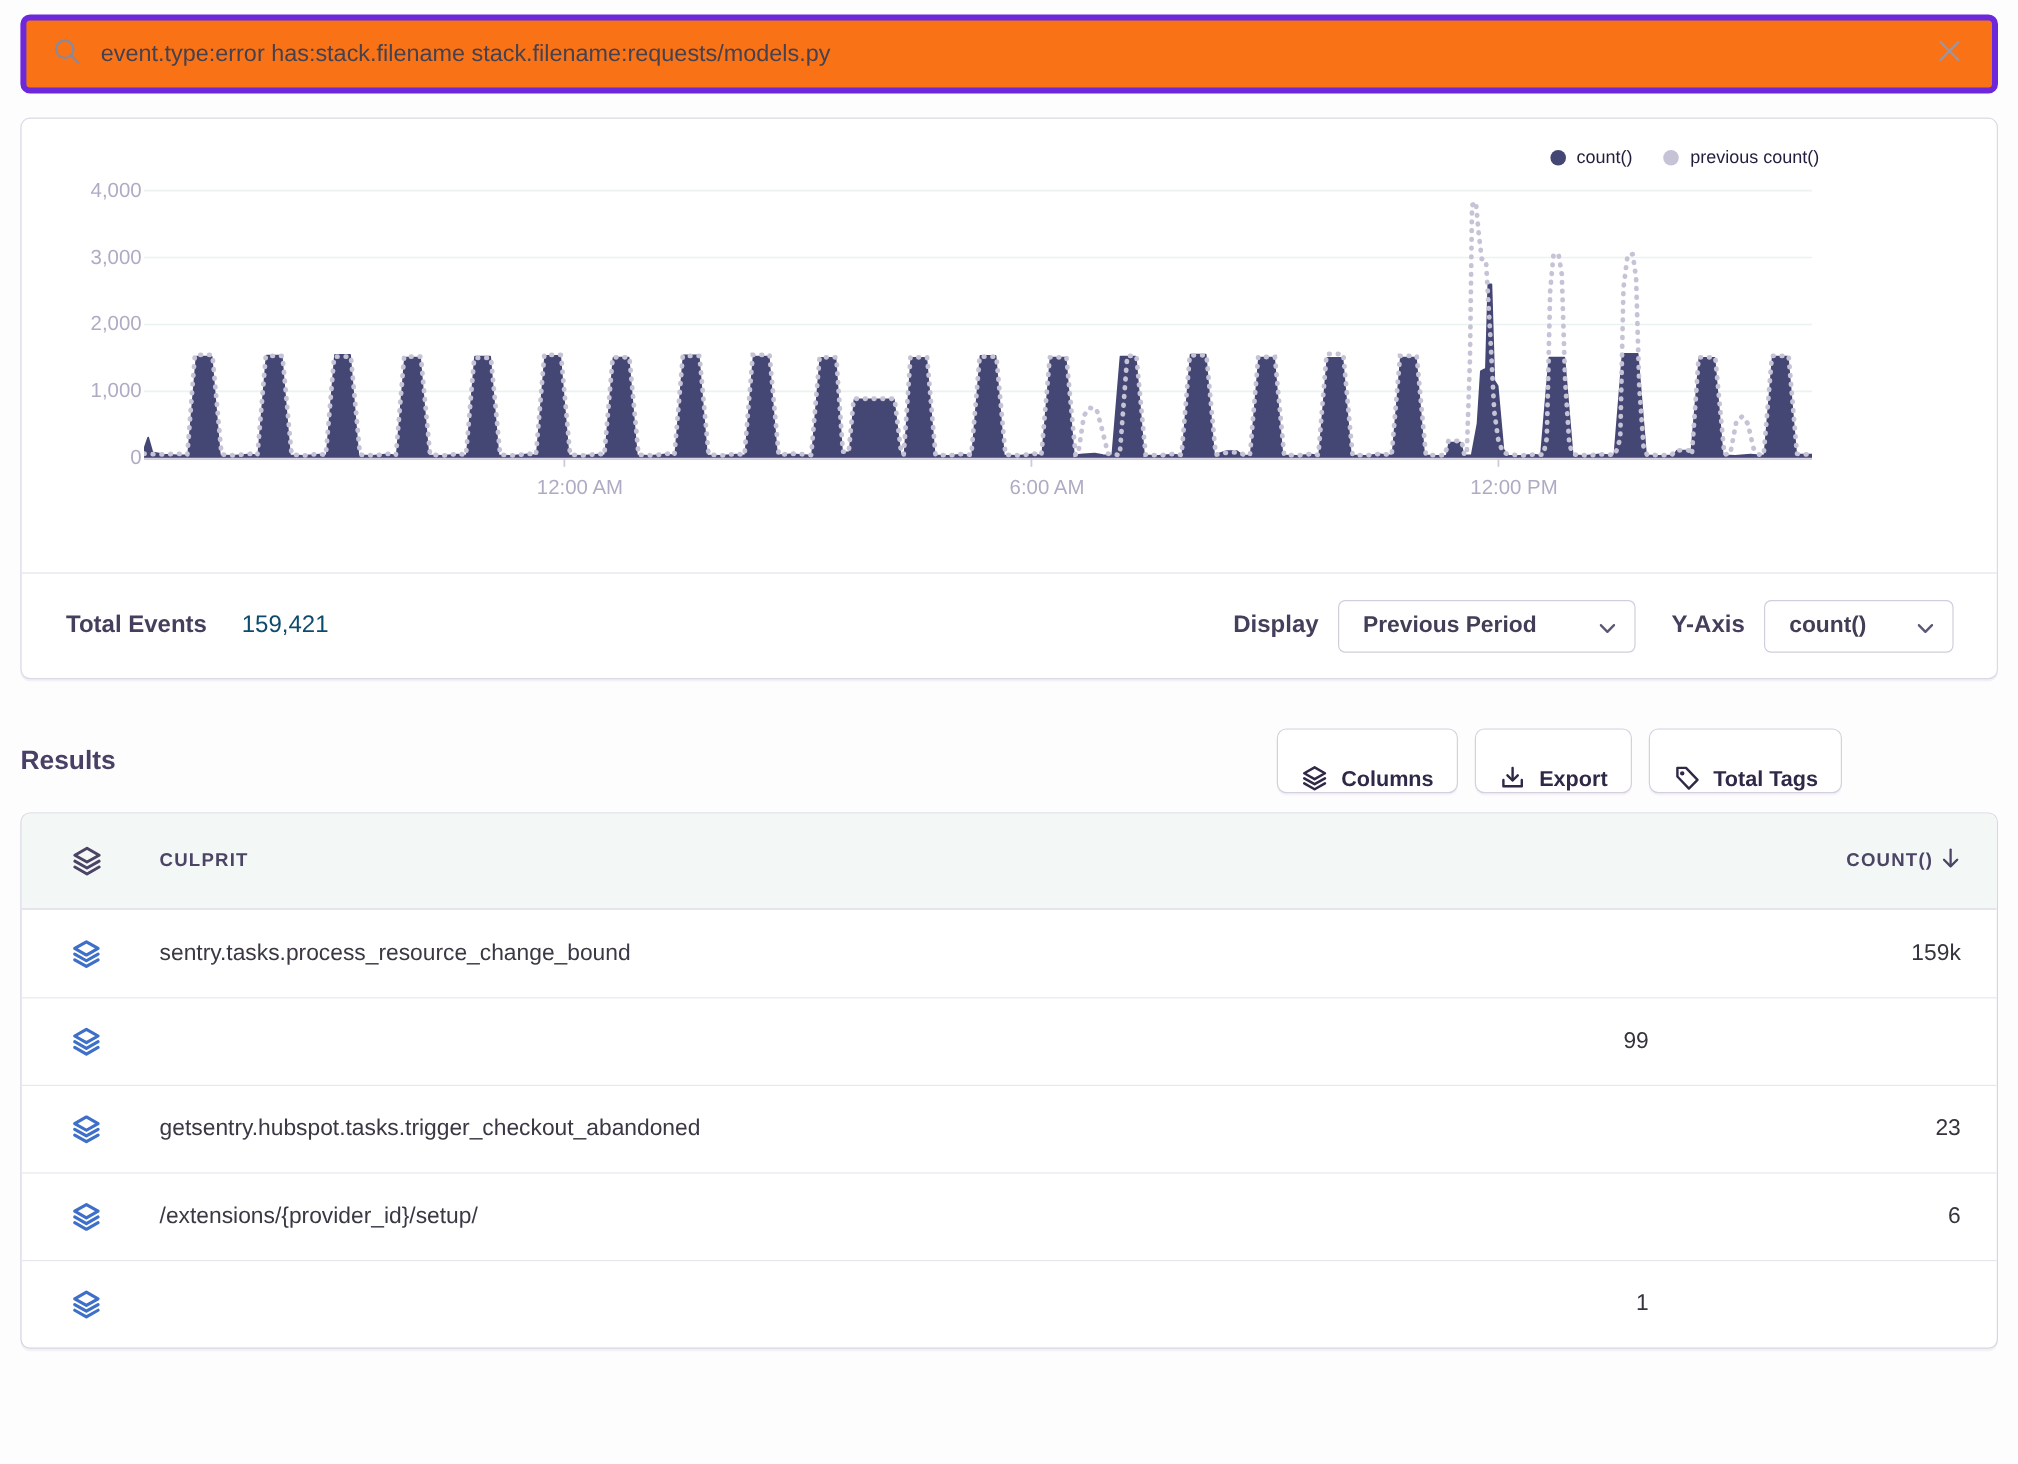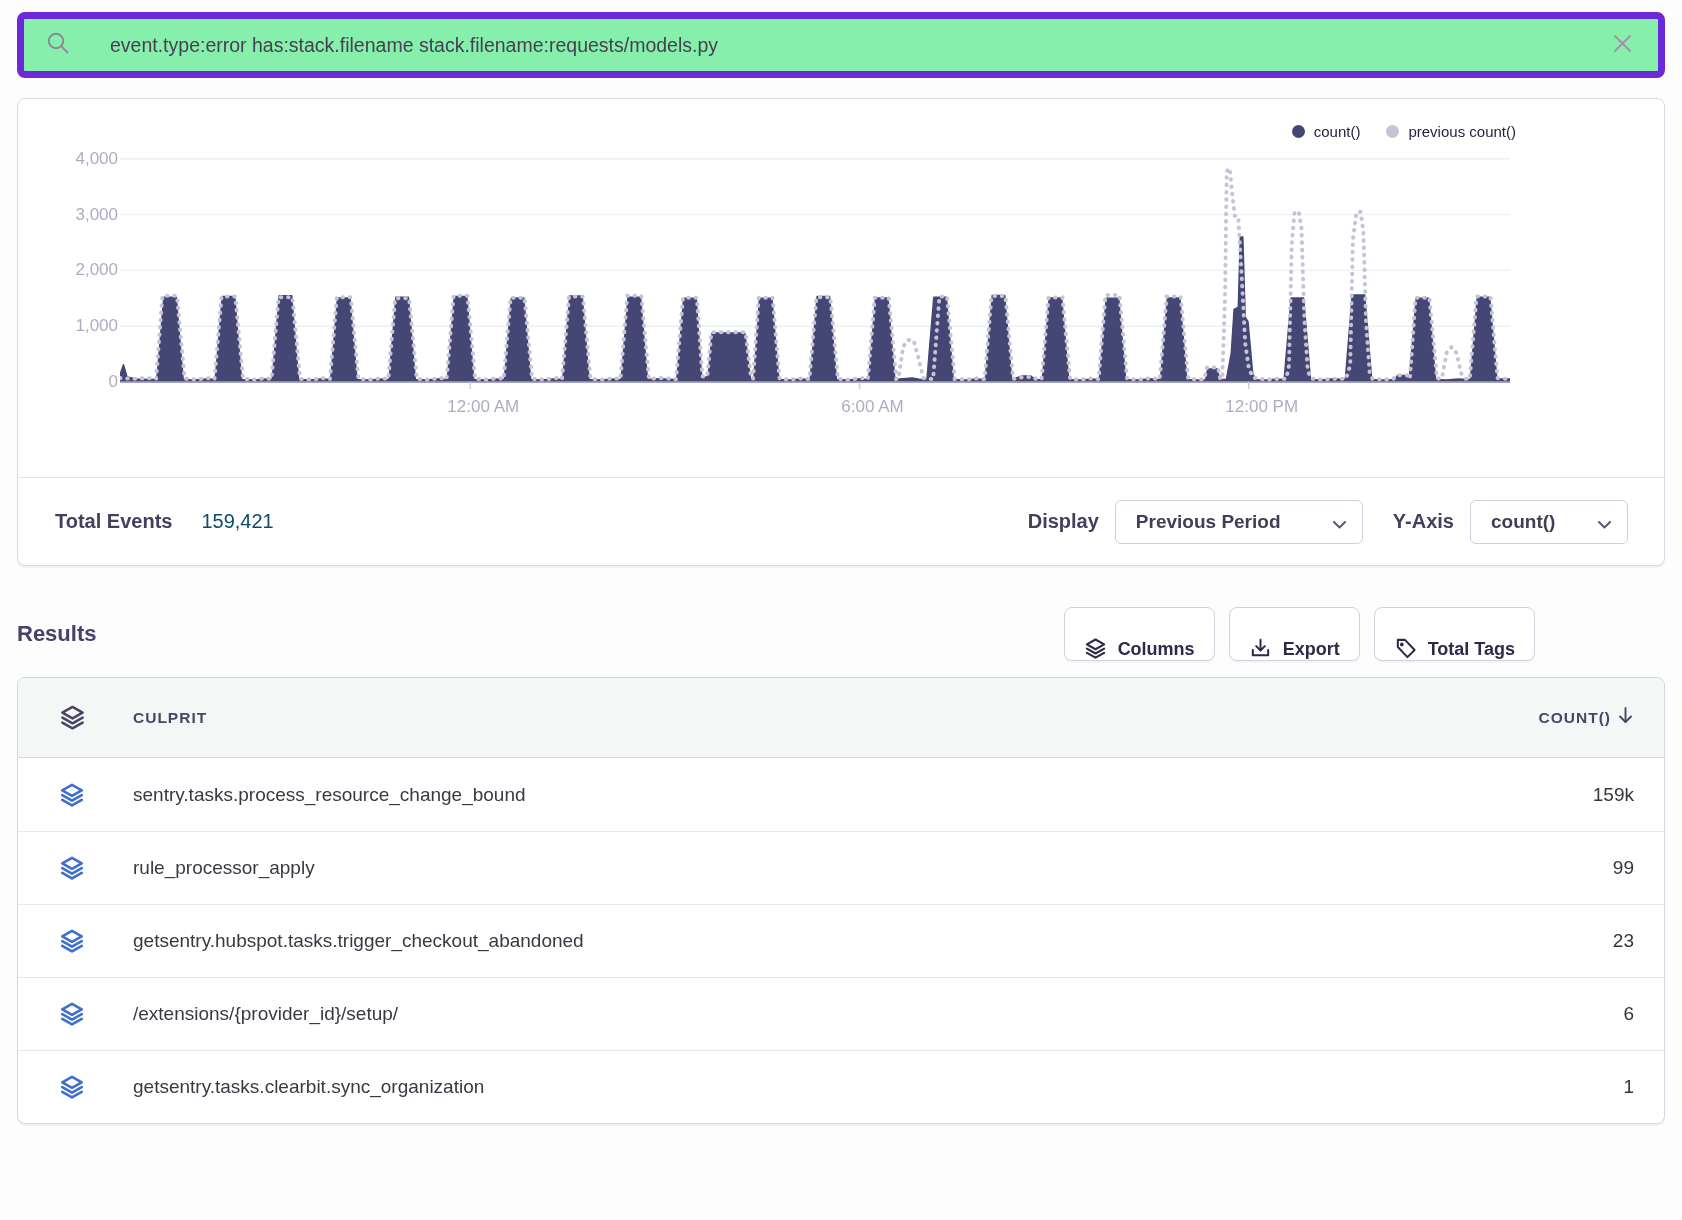--- a/index.html
+++ b/index.html
@@ -7,27 +7,26 @@
     font-family: "Liberation Sans", "DejaVu Sans", sans-serif;
     background: #fdfdfe;
     color: #2f2847;
   }
   .page { width: 1682px; height: 1220px; overflow: hidden; position: relative; }
 
   
   .search-bar {
     margin: 12px 17px 0 17px;
     height: 66px;
-    background: #86efac;
-    border: 7px solid #6d28d9;
+    background: #f97316;
+    border: 5px solid #6d28d9;
     border-radius: 8px;
     display: flex;
     align-items: center;
     padding: 0 24px 0 22px;
-    gap: 24px;
   }
   .search-bar .magnifier { flex: 0 0 auto; color: #8d8898; }
   .search-text {
     margin-left: 16px;
     font-size: 19.5px;
     color: #46414f;
     flex: 1 1 auto;
     white-space: nowrap;
     overflow: hidden;
   }
@@ -334,21 +333,20 @@
           <span class="count-cell">159k</span>
         </div>
         <div class="trow">
           <span class="icon-cell stack-icon-blue">
             <svg width="26" height="26" viewBox="0 0 24 24" fill="none" stroke="currentColor" stroke-width="2.4" stroke-linecap="round" stroke-linejoin="round">
               <path d="M12 2.6 21 7.7 12 12.8 3 7.7Z"></path>
               <path d="M3 12.1 12 17.2 21 12.1"></path>
               <path d="M3 16.5 12 21.6 21 16.5"></path>
             </svg>
           </span>
-          <span class="culprit-cell">rule_processor_apply</span>
           <span class="count-cell">99</span>
         </div>
         <div class="trow">
           <span class="icon-cell stack-icon-blue">
             <svg width="26" height="26" viewBox="0 0 24 24" fill="none" stroke="currentColor" stroke-width="2.4" stroke-linecap="round" stroke-linejoin="round">
               <path d="M12 2.6 21 7.7 12 12.8 3 7.7Z"></path>
               <path d="M3 12.1 12 17.2 21 12.1"></path>
               <path d="M3 16.5 12 21.6 21 16.5"></path>
             </svg>
           </span>
@@ -367,19 +365,18 @@
           <span class="count-cell">6</span>
         </div>
         <div class="trow">
           <span class="icon-cell stack-icon-blue">
             <svg width="26" height="26" viewBox="0 0 24 24" fill="none" stroke="currentColor" stroke-width="2.4" stroke-linecap="round" stroke-linejoin="round">
               <path d="M12 2.6 21 7.7 12 12.8 3 7.7Z"></path>
               <path d="M3 12.1 12 17.2 21 12.1"></path>
               <path d="M3 16.5 12 21.6 21 16.5"></path>
             </svg>
           </span>
-          <span class="culprit-cell">getsentry.tasks.clearbit.sync_organization</span>
           <span class="count-cell">1</span>
         </div>
       </div>
   </div>
 
 </div>
 
 </body></html>

